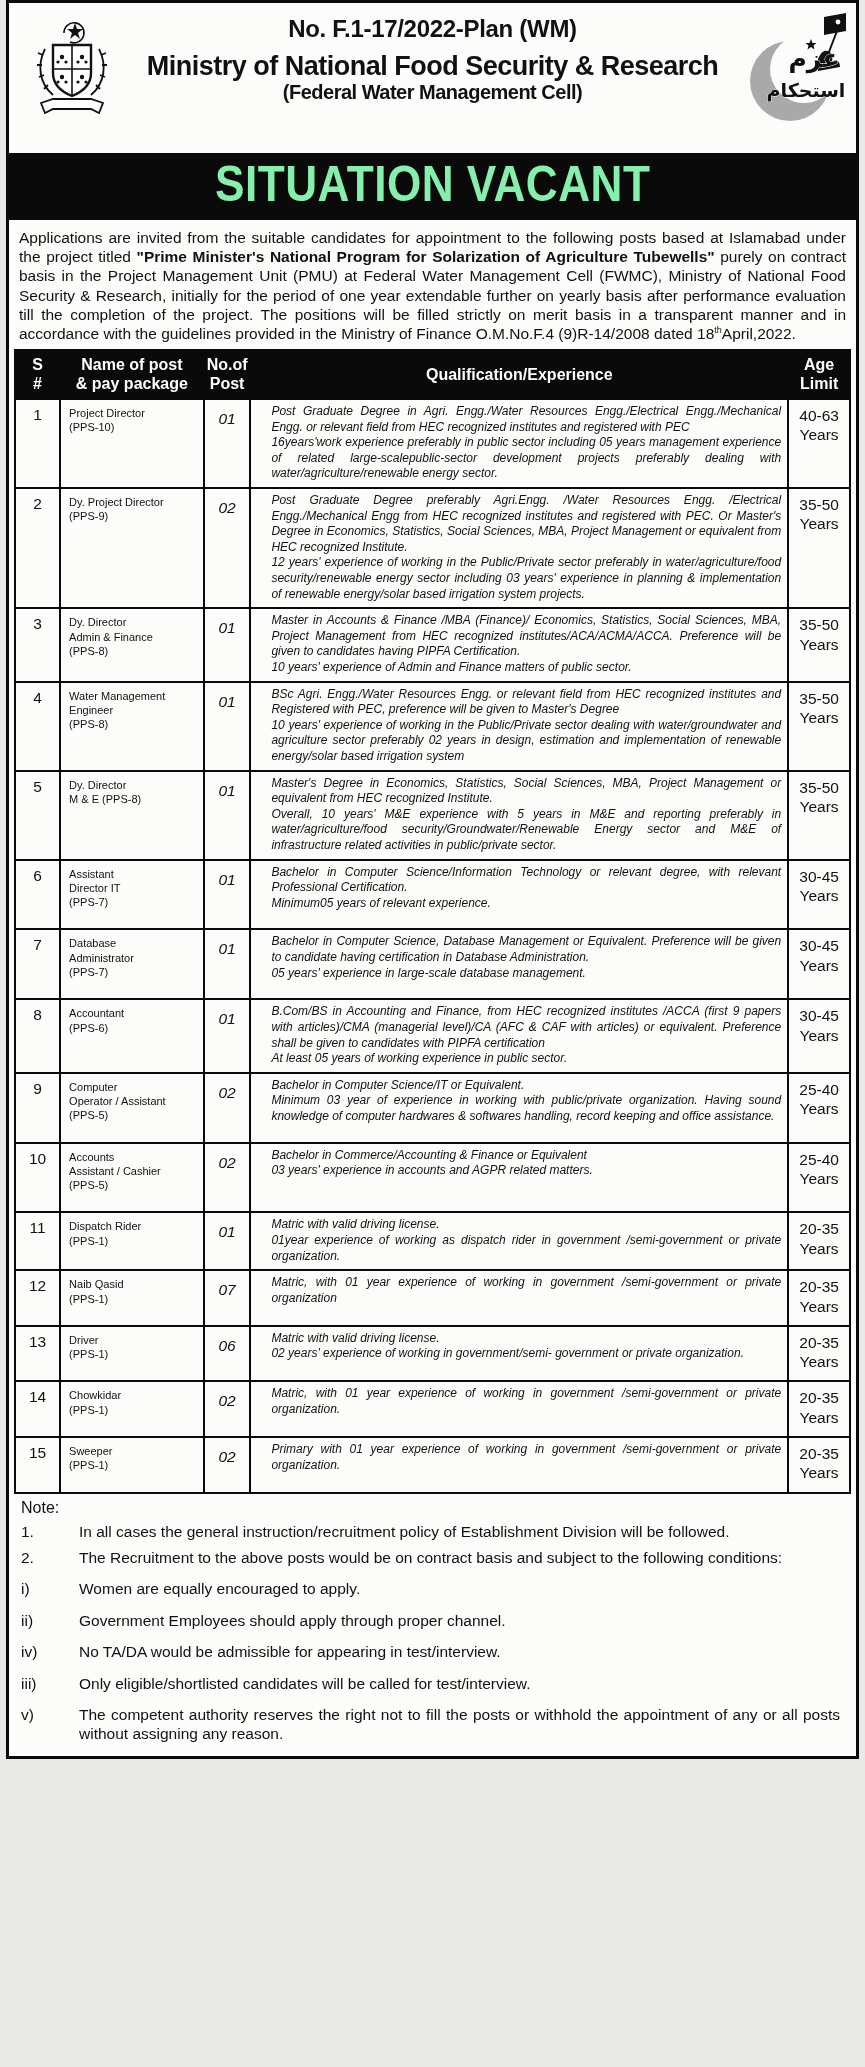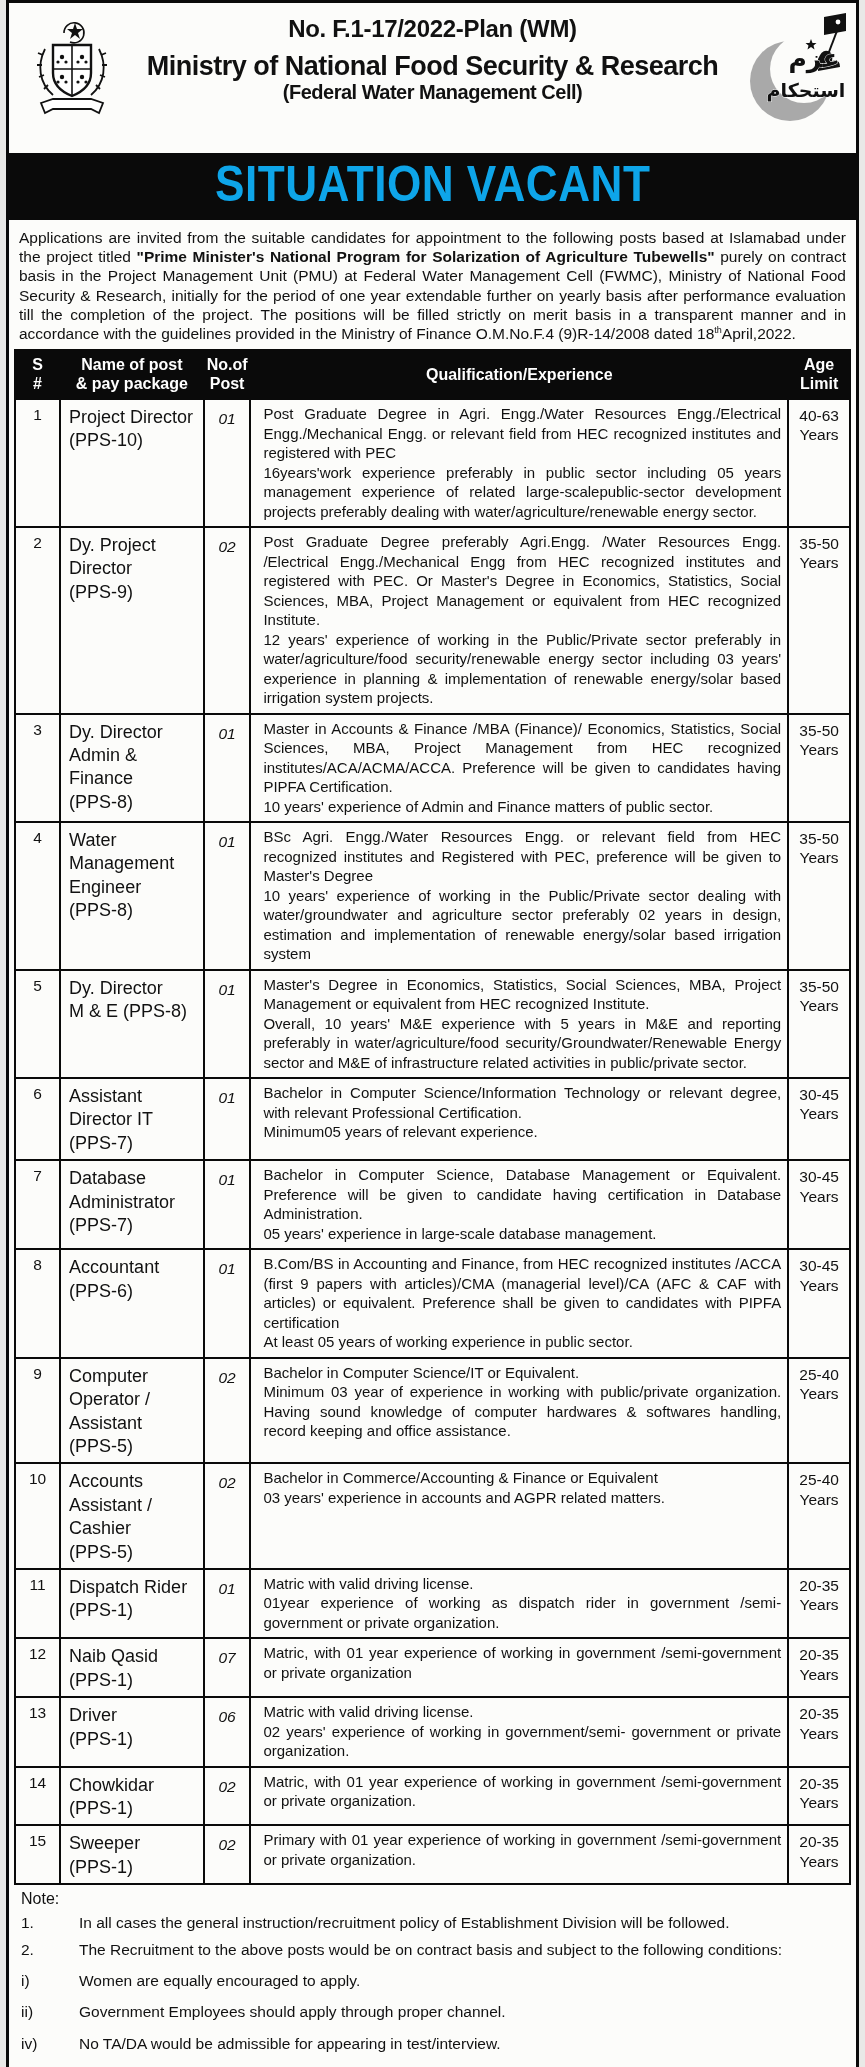--- a/index.html
+++ b/index.html
@@ -10,37 +10,37 @@
   .header{position:relative;text-align:center;padding:12px 110px 8px;min-height:130px;}
   .ref-no{font-size:24px;font-weight:bold;letter-spacing:-0.3px;}
   .govt-badge{display:inline-block;background:#0a0a0a;color:#fff;font-size:19px;font-weight:bold;
     padding:3px 16px 5px;border-radius:7px;margin-top:7px;}
   .ministry{font-size:27px;font-weight:bold;letter-spacing:-0.5px;margin-top:8px;line-height:1.12;}
   .cell-line{font-size:20px;font-weight:bold;letter-spacing:-0.5px;line-height:1.12;}
   .emblem{position:absolute;left:22px;top:16px;}
   .azm-logo{position:absolute;right:8px;top:4px;}
 
   
-  .banner{background:#0a0a0a;color:#0ea5e9;text-align:center;padding:4px 0 9px;}
+  .banner{background:#0a0a0a;color:#86efac;text-align:center;padding:4px 0 9px;}
   .banner span{display:inline-block;font-size:46px;font-weight:bold;letter-spacing:0.5px;transform:scale(0.96,1.08);}
 
   
   .intro{margin:8px 10px 6px;font-size:15.5px;line-height:1.24;text-align:justify;}
   .intro sup{font-size:9px;}
 
   
   table.vac{border-collapse:collapse;width:837px;margin:2px auto 4px;table-layout:fixed;}
   table.vac th,table.vac td{border:2px solid #0a0a0a;vertical-align:top;box-sizing:border-box;}
   table.vac thead th{background:#0a0a0a;color:#fff;font-size:16px;font-weight:bold;line-height:1.15;
     padding:5px 2px;vertical-align:middle;}
   col.c-sn{width:5.4%;}col.c-post{width:17.2%;}col.c-count{width:5.6%;}col.c-qual{width:64.4%;}col.c-age{width:7.4%;}
   td.sn{text-align:center;font-size:15.5px;padding-top:6px;}
-  td.post{font-size:18px;padding:6px 4px 4px 8px;line-height:1.3;}
+  td.post{font-size:11px;padding:6px 4px 19px 8px;line-height:1.3;}
   td.count{text-align:center;font-size:15.5px;padding-top:10px;font-style:italic;}
-  td.qual{font-size:15px;line-height:1.3;padding:4px 6px 5px 12px;}
+  td.qual{font-size:12px;line-height:1.3;padding:4px 6px 5px 20px;font-style:italic;}
   td.qual .qp{text-align:justify;}
   td.age{text-align:center;font-weight:normal;font-size:15.5px;padding-top:6px;line-height:1.25;}
 
   
   .notes{margin:4px 12px 8px;font-size:15.5px;line-height:1.25;}
   .note-title{font-size:16px;margin:2px 0 4px;}
   .note-item{display:grid;grid-template-columns:58px 1fr;margin:0 0 7px;}
   .note-item.big-gap{margin-bottom:12px;}
   .note-text{text-align:justify;padding-right:4px;}
 </style>

